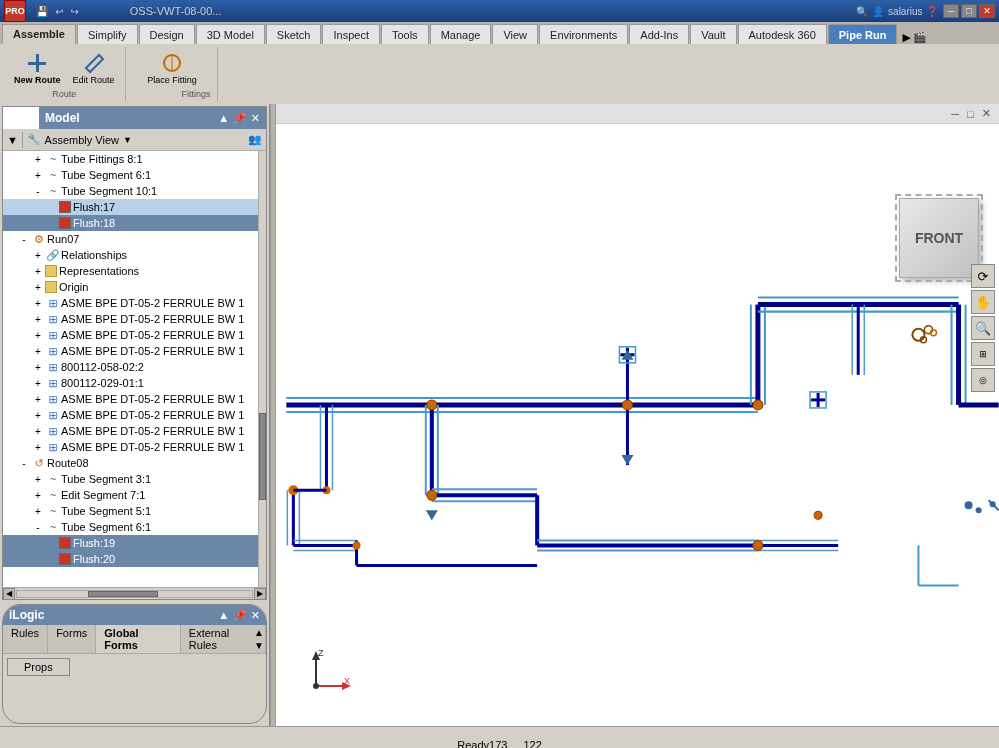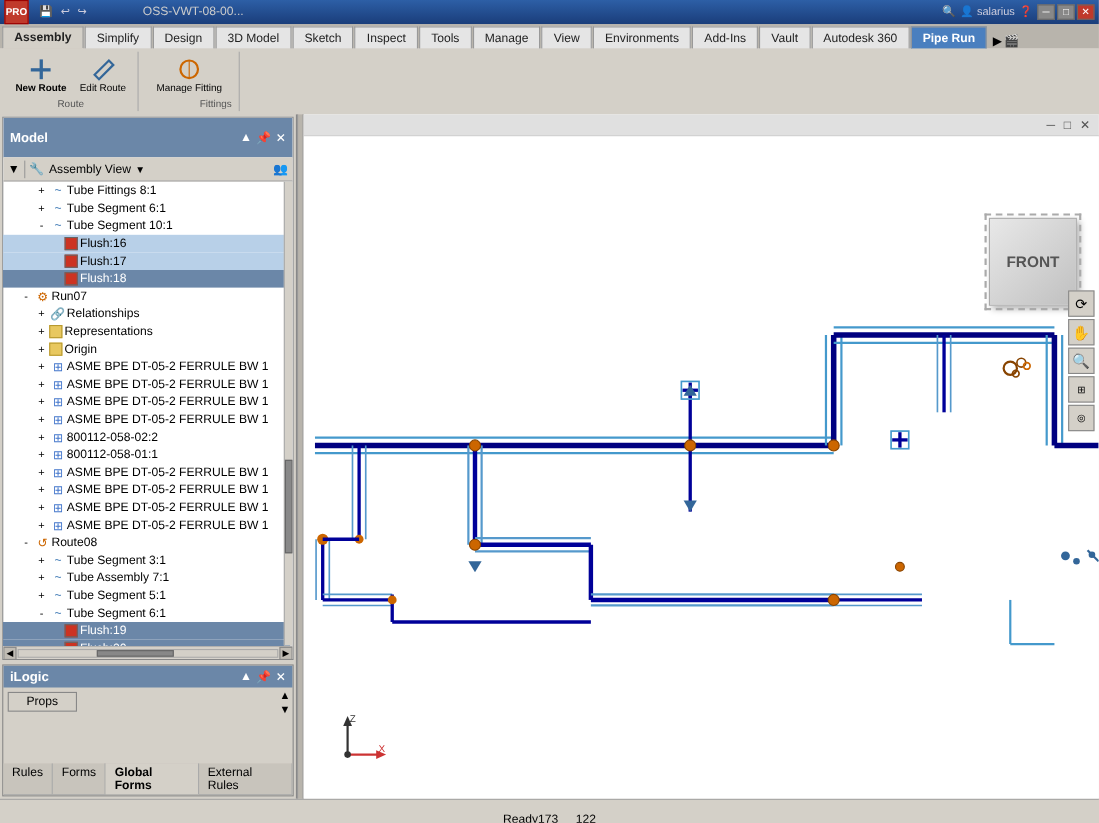--- a/index.html
+++ b/index.html
@@ -104,21 +104,22 @@
       background: #fff;
       overflow: hidden;
     }
     #model-header {
       background: #6b87a8;
       color: white;
       padding: 2px 6px;
       display: flex;
       align-items: center;
       justify-content: space-between;
-      height: 36px;
+      height: 22px;
+      margin-left: 36px;
     }
     #model-toolbar {
       background: #d4d0c8;
       padding: 2px 4px;
       display: flex;
       align-items: center;
       gap: 4px;
       height: 22px;
       border-bottom: 1px solid #aaa;
     }
@@ -367,21 +368,21 @@
     <span style="font-size:10px;color:#aac;">❓</span>
     <div class="win-controls">
       <div class="win-btn">─</div>
       <div class="win-btn">□</div>
       <div class="win-btn close">✕</div>
     </div>
   </div>
 </div>
 
 <div id="tab-bar">
-  <div class="ribbon-tab active">Assembly</div>
+  <div class="ribbon-tab active">Assemble</div>
   <div class="ribbon-tab">Simplify</div>
   <div class="ribbon-tab">Design</div>
   <div class="ribbon-tab">3D Model</div>
   <div class="ribbon-tab">Sketch</div>
   <div class="ribbon-tab">Inspect</div>
   <div class="ribbon-tab">Tools</div>
   <div class="ribbon-tab">Manage</div>
   <div class="ribbon-tab">View</div>
   <div class="ribbon-tab">Environments</div>
   <div class="ribbon-tab">Add-Ins</div>
@@ -419,21 +420,21 @@
   </div>
   <div class="ribbon-group">
     <div style="display:flex;gap:4px;">
       <div class="ribbon-btn">
         <div class="ribbon-icon">
           <svg width="22" height="22" viewBox="0 0 22 22">
               <circle cx="11" cy="11" r="8" fill="none" stroke="#cc6600" stroke-width="2"></circle>
               <line x1="11" y1="3" x2="11" y2="19" stroke="#cc6600" stroke-width="1"></line>
             </svg>
         </div>
-        <span style="font-size:9px;text-align:center;">Manage Fitting</span>
+        <span style="font-size:9px;text-align:center;">Place Fitting</span>
       </div>
     </div>
     <span style="font-size:9px;color:#555;margin-top:2px;padding-left:48px;">Fittings</span>
   </div>
 </div>
 
 <div id="main-layout" style="height: 622px; display: flex;">
 
   <div id="left-panel">
 
@@ -468,25 +469,20 @@
             <span class="tree-label">Tube Segment 6:1</span>
           </div>
           <div class="tree-item indent2">
             <span class="expand-btn">-</span>
             <span class="tree-icon ico-seg">~</span>
             <span class="tree-label">Tube Segment 10:1</span>
           </div>
           <div class="tree-item indent3 selected-light">
             <span class="expand-btn">&nbsp;</span>
             <span class="ico-sq ico-sq-red"></span>
-            <span class="tree-label">Flush:16</span>
-          </div>
-          <div class="tree-item indent3 selected-light">
-            <span class="expand-btn">&nbsp;</span>
-            <span class="ico-sq ico-sq-red"></span>
             <span class="tree-label">Flush:17</span>
           </div>
           <div class="tree-item indent3 selected">
             <span class="expand-btn">&nbsp;</span>
             <span class="ico-sq ico-sq-red"></span>
             <span class="tree-label">Flush:18</span>
           </div>
           <div class="tree-item indent1">
             <span class="expand-btn">-</span>
             <span class="tree-icon" style="color:#cc6600;">⚙</span>
@@ -528,21 +524,21 @@
             <span class="tree-label">ASME BPE DT-05-2 FERRULE BW 1</span>
           </div>
           <div class="tree-item indent2">
             <span class="expand-btn">+</span>
             <span class="tree-icon ico-asm">⊞</span>
             <span class="tree-label">800112-058-02:2</span>
           </div>
           <div class="tree-item indent2">
             <span class="expand-btn">+</span>
             <span class="tree-icon ico-asm">⊞</span>
-            <span class="tree-label">800112-058-01:1</span>
+            <span class="tree-label">800112-029-01:1</span>
           </div>
           <div class="tree-item indent2">
             <span class="expand-btn">+</span>
             <span class="tree-icon ico-asm">⊞</span>
             <span class="tree-label">ASME BPE DT-05-2 FERRULE BW 1</span>
           </div>
           <div class="tree-item indent2">
             <span class="expand-btn">+</span>
             <span class="tree-icon ico-asm">⊞</span>
             <span class="tree-label">ASME BPE DT-05-2 FERRULE BW 1</span>
@@ -563,21 +559,21 @@
             <span class="tree-label">Route08</span>
           </div>
           <div class="tree-item indent2">
             <span class="expand-btn">+</span>
             <span class="tree-icon ico-seg">~</span>
             <span class="tree-label">Tube Segment 3:1</span>
           </div>
           <div class="tree-item indent2">
             <span class="expand-btn">+</span>
             <span class="tree-icon ico-seg">~</span>
-            <span class="tree-label">Tube Assembly 7:1</span>
+            <span class="tree-label">Edit Segment 7:1</span>
           </div>
           <div class="tree-item indent2">
             <span class="expand-btn">+</span>
             <span class="tree-icon ico-seg">~</span>
             <span class="tree-label">Tube Segment 5:1</span>
           </div>
           <div class="tree-item indent2">
             <span class="expand-btn">-</span>
             <span class="tree-icon ico-seg">~</span>
             <span class="tree-label">Tube Segment 6:1</span>
@@ -603,37 +599,37 @@
         <div class="hscroll-inner">
           <div class="hscroll-btn">◀</div>
           <div class="hscroll-track">
             <div class="hscroll-thumb"></div>
           </div>
           <div class="hscroll-btn">▶</div>
         </div>
       </div>
     </div>
 
-    <div id="ilogic-panel" style="position: relative;">
+    <div id="ilogic-panel" style="position: relative; border-radius: 18px;">
       <div id="ilogic-header">
         <span style="font-weight:bold;font-size:12px;">iLogic</span>
         <div style="display:flex;gap:4px;">
           <span style="cursor:pointer;font-size:11px;">▲</span>
           <span style="cursor:pointer;font-size:11px;">📌</span>
           <span style="cursor:pointer;font-size:11px;">✕</span>
         </div>
       </div>
-      <div id="ilogic-content">
-        <button class="props-btn">Props</button>
-      </div>
       <div id="ilogic-tabs">
         <div class="il-tab">Rules</div>
         <div class="il-tab">Forms</div>
         <div class="il-tab active">Global Forms</div>
         <div class="il-tab">External Rules</div>
+      </div>
+      <div id="ilogic-content">
+        <button class="props-btn">Props</button>
       </div>
       <div style="position:absolute;right:2px;top:22px;display:flex;flex-direction:column;gap:2px;">
         <span style="cursor:pointer;font-size:10px;">▲</span>
         <span style="cursor:pointer;font-size:10px;">▼</span>
       </div>
     </div>
 
   </div>
 
   <div id="resize-handle"></div>

